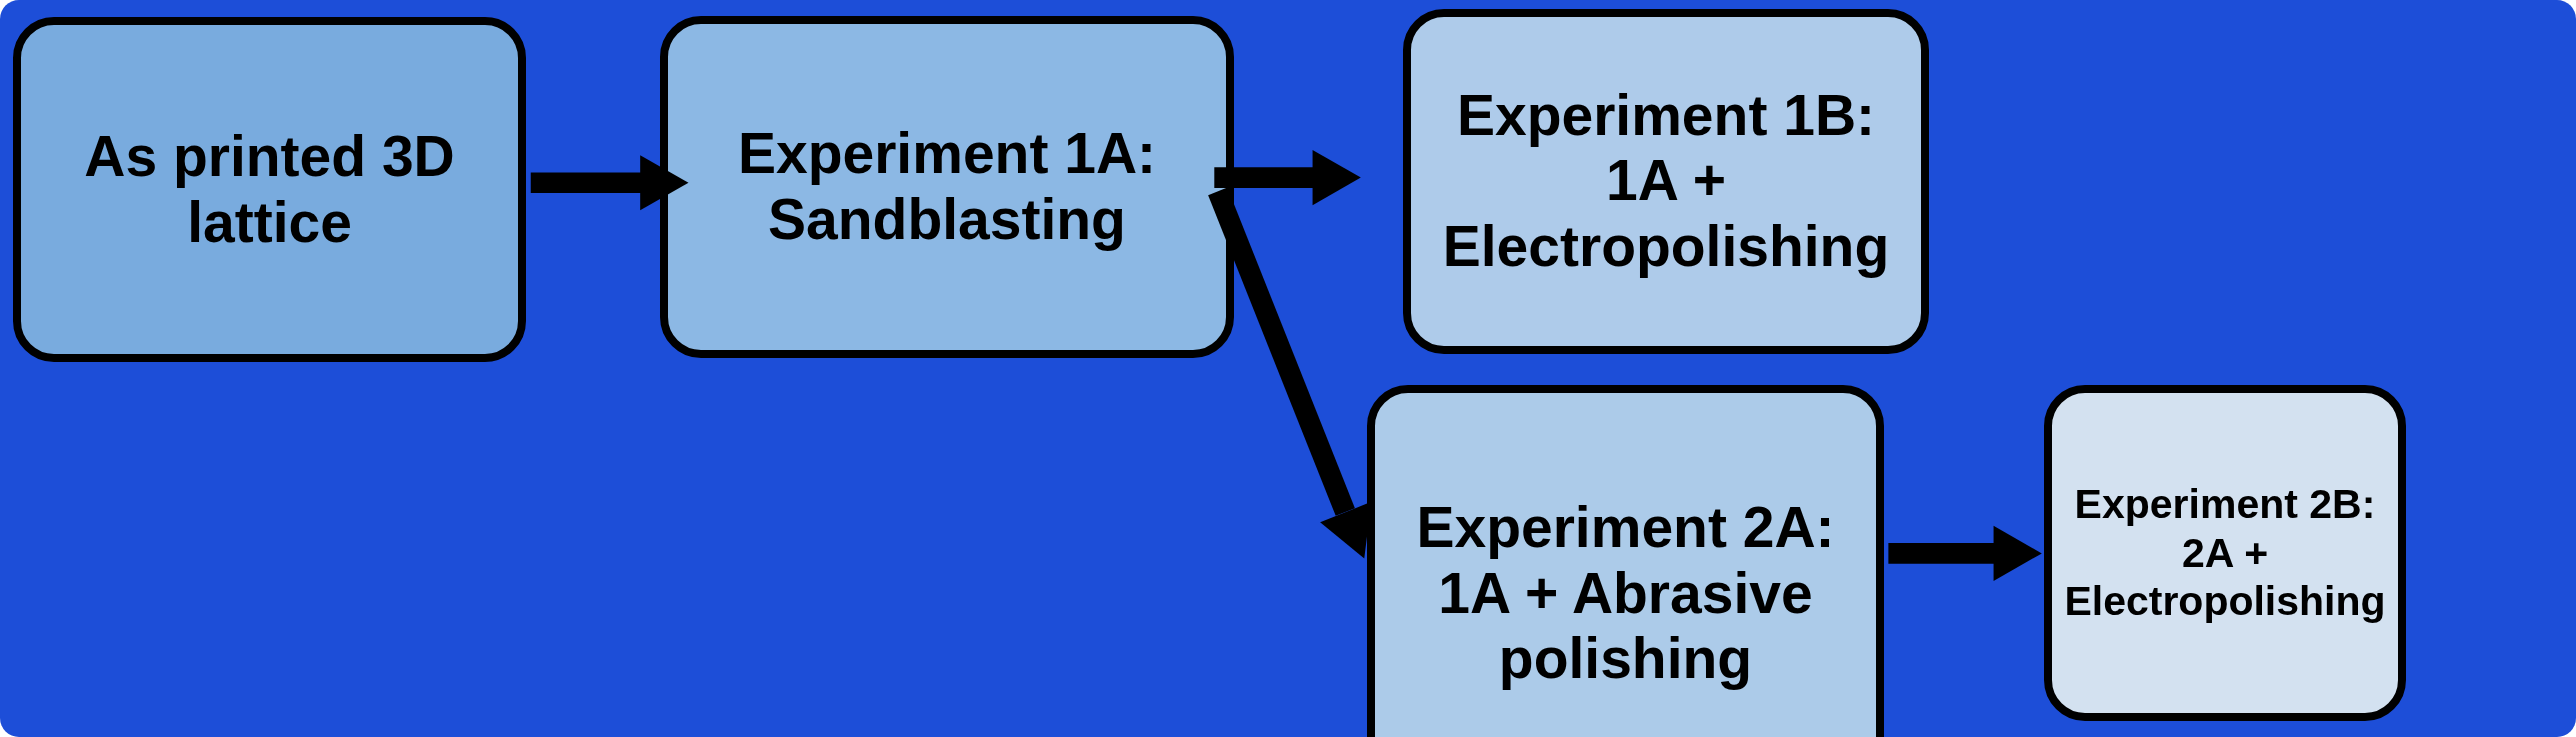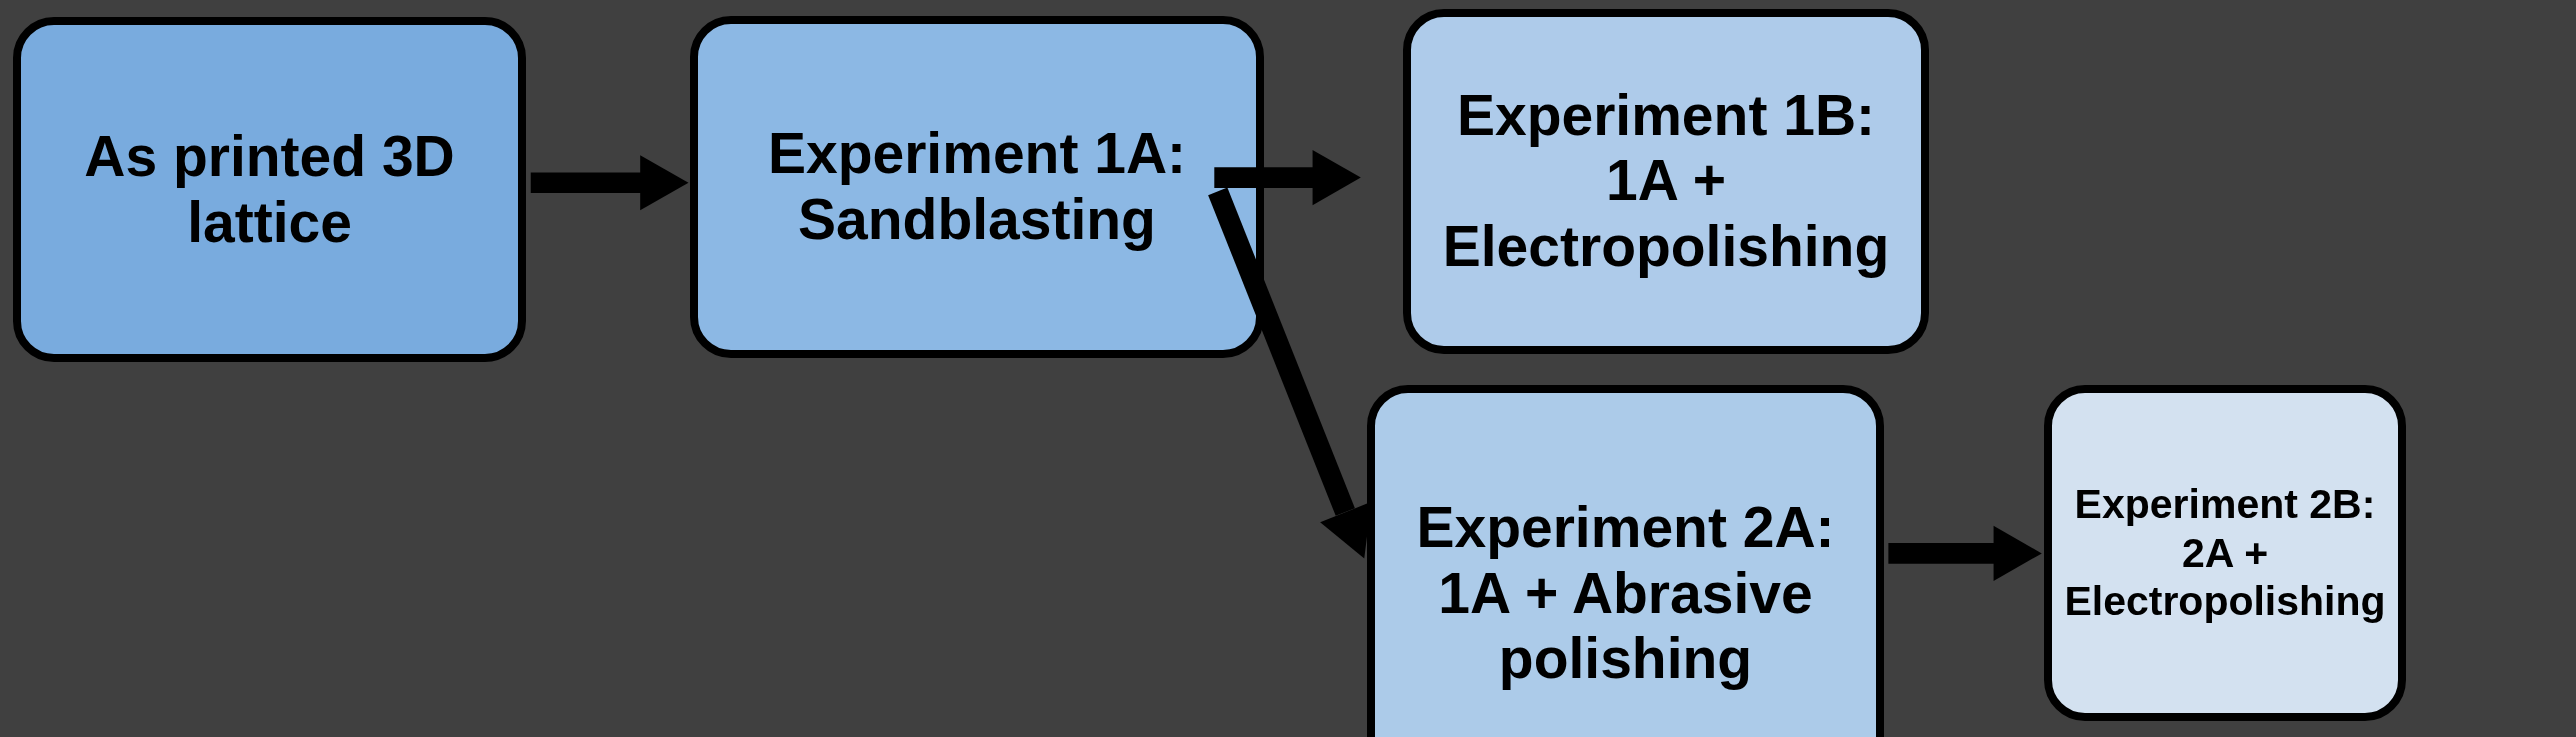--- a/index.html
+++ b/index.html
@@ -4,23 +4,24 @@
 <style>
   html, body {
     margin: 0;
     padding: 0;
     background: #ffffff;
   }
   .canvas {
     position: relative;
     width: 2576px;
     height: 737px;
-    background: #404040;
+    background: #1d4ed8;
     font-family: "Liberation Sans", sans-serif;
     overflow: hidden;
+    border-radius: 19px;
   }
   .node {
     position: absolute;
     box-sizing: border-box;
     border: 8.6px solid #000000;
     border-radius: 41px;
     display: flex;
     align-items: center;
     justify-content: center;
     text-align: center;
@@ -32,21 +33,21 @@
     line-height: 1.15;
     white-space: pre-line;
     padding: 0 7px;
   }
   .node.small-text .label {
     font-size: 41px;
     line-height: 1.18;
   }
   
   #node-1 { left: 13px;   top: 17px;  width: 513px; height: 345px; }
-  #node-2 { left: 690px;  top: 15.5px;  width: 574px; height: 342px; }
+  #node-2 { left: 660px;  top: 15.5px;  width: 574px; height: 342px; }
   #node-3 { left: 1363px; top: 8.6px;  width: 526px; height: 345px; }
   #node-4 { left: 1367px; top: 385px; width: 517px; height: 417px; }
   #node-5 { left: 2044px; top: 385px; width: 362px; height: 336px; }
   svg.arrows {
     position: absolute;
     left: 0; top: 0;
     width: 2576px;
     height: 737px;
     pointer-events: none;
   }

